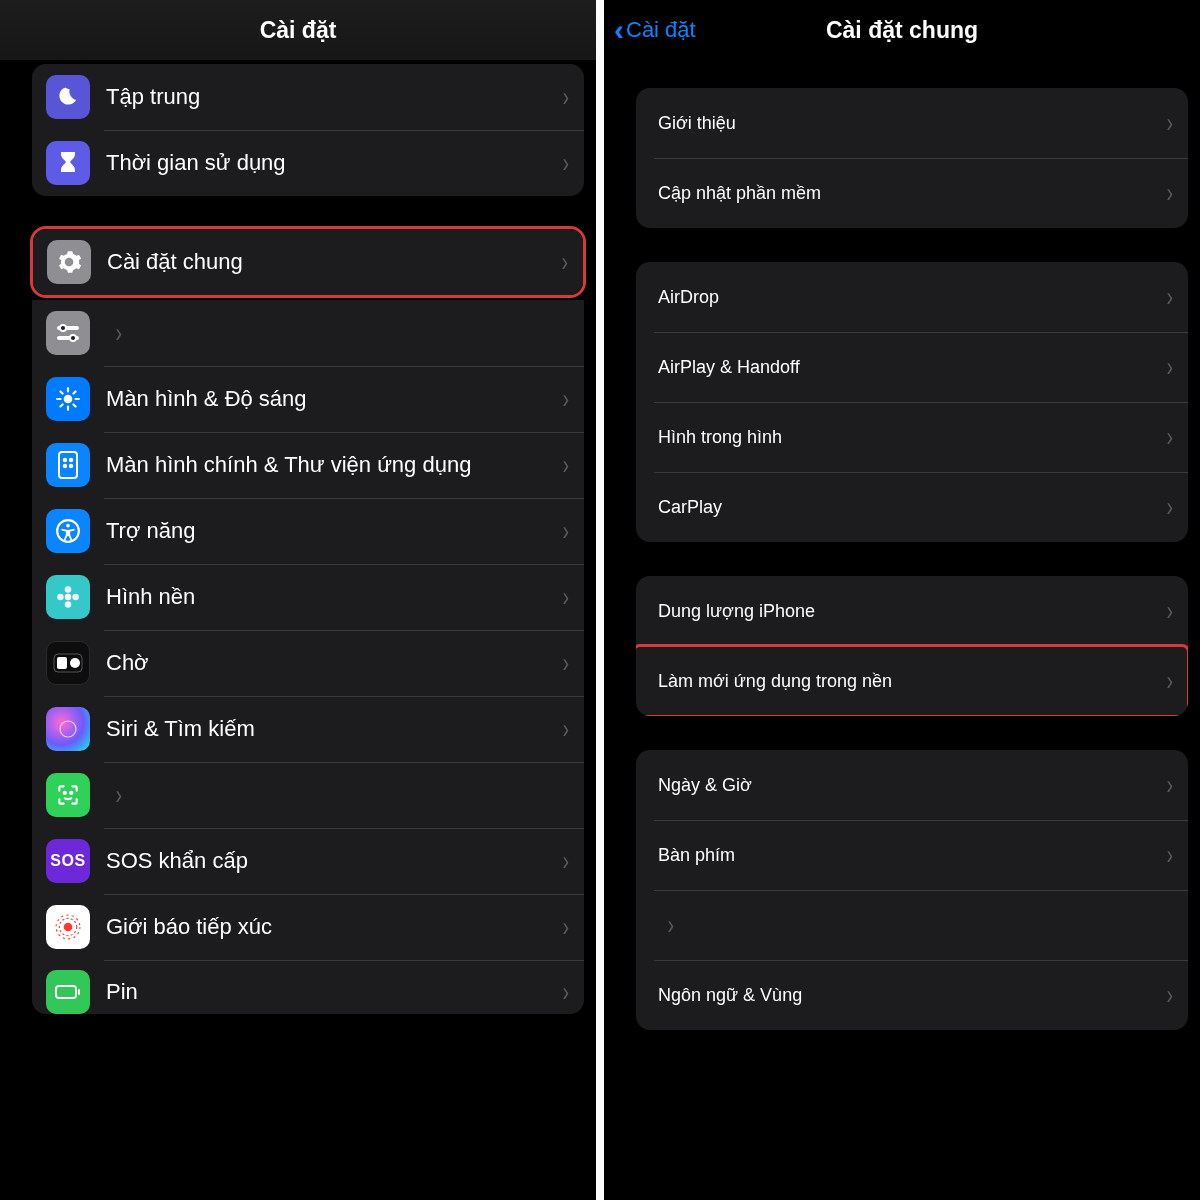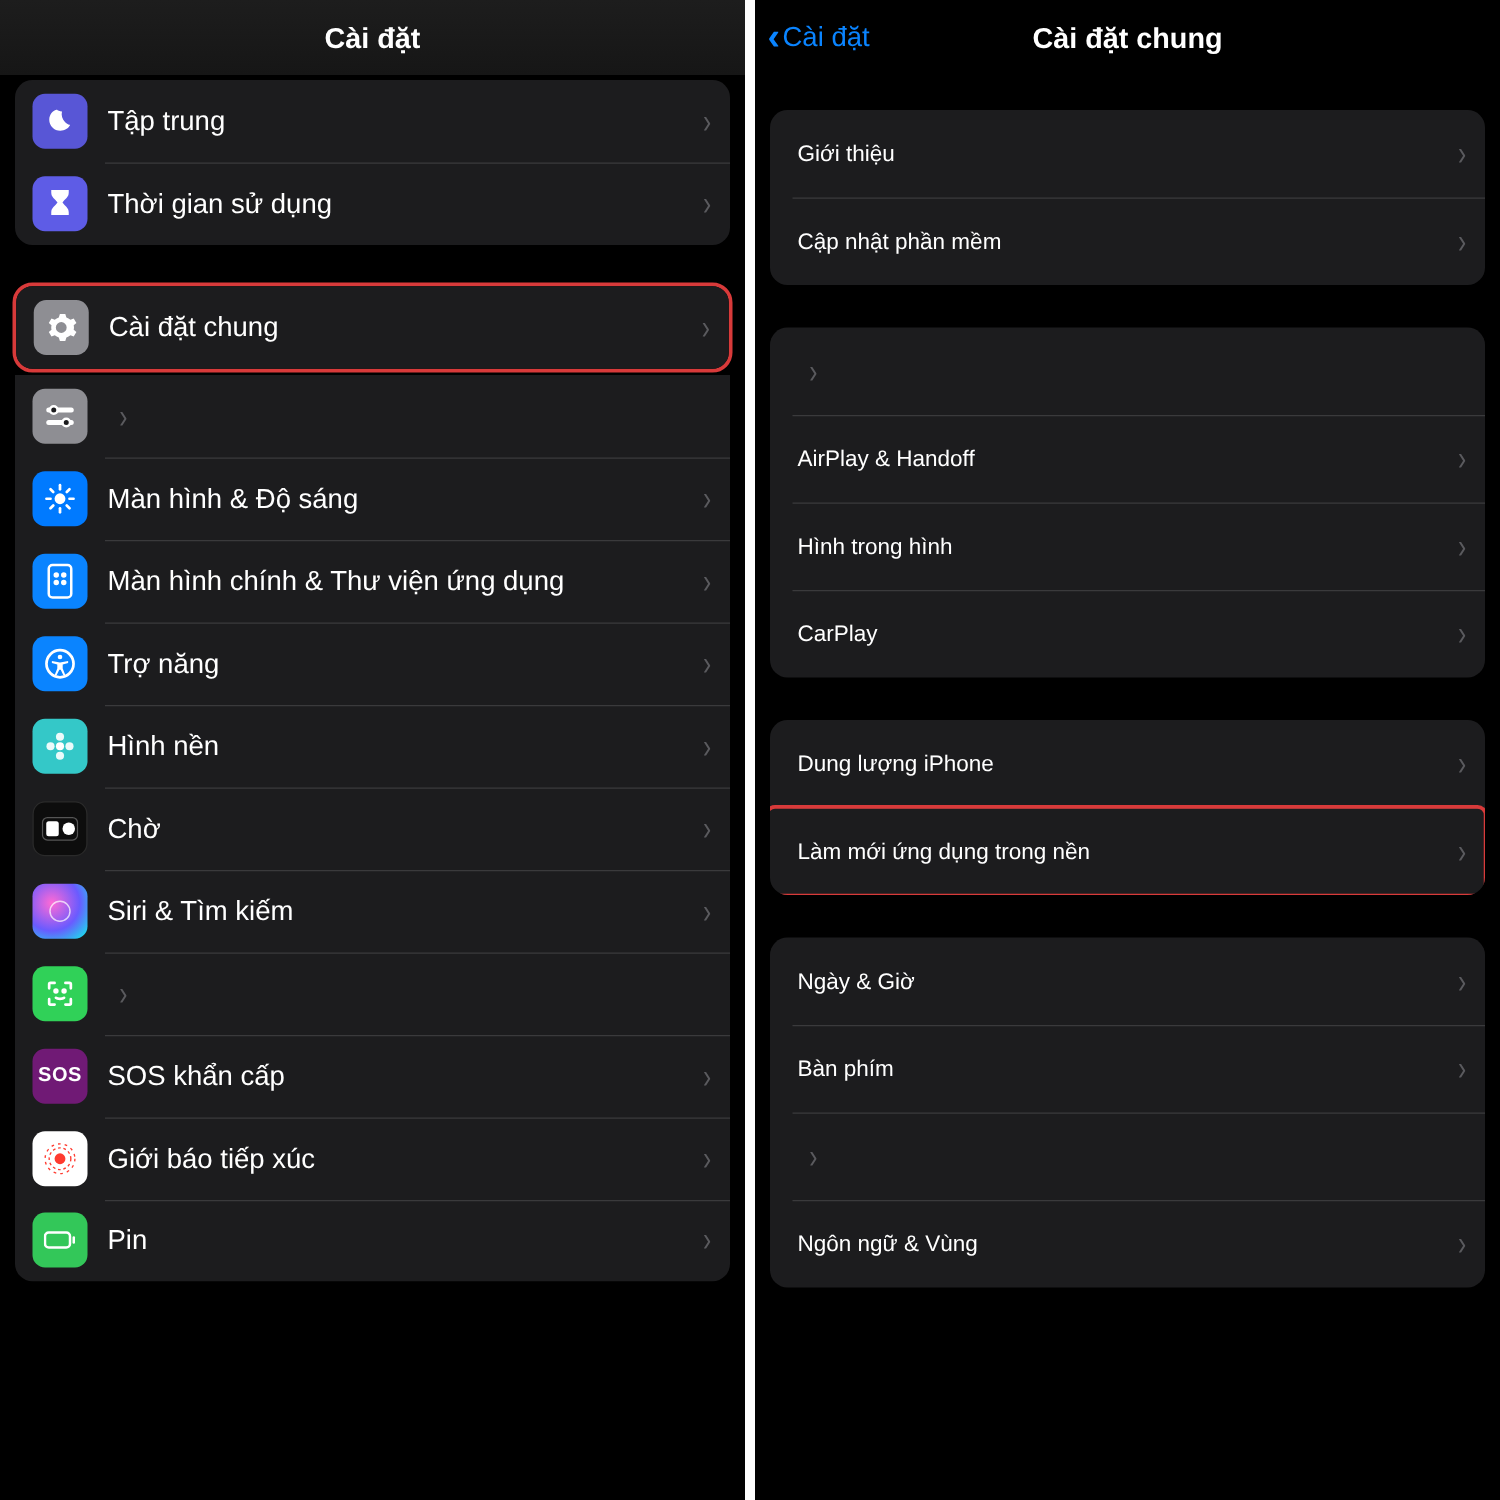--- a/index.html
+++ b/index.html
@@ -20,21 +20,21 @@
     text-align:center;
   }
   .nav.plain { background:#000; }
   .nav .title { pointer-events:none; }
   .nav .back {
     position:absolute; left:10px; top:0; bottom:0; display:flex; align-items:center;
     color:#0a84ff; font-size:22px; font-weight:400; cursor:pointer;
   }
   .nav .back .chev { font-size:30px; font-weight:600; margin-right:2px; line-height:1;}
 
-  .scroll { flex:1; overflow:hidden; padding:0 12px 0 12px; }
+  .scroll { flex:1; overflow:hidden; padding:0 12px 0 12px;margin-left:20px; }
 
   .group { background:#1c1c1e; border-radius:14px; margin:20px 0 30px; overflow:hidden; }
   .group.tight-top { margin-top:4px; }
   .phone.right .group { margin:28px 0 34px; }
 
   .row {
     display:flex; align-items:center; min-height:66px;
     padding:10px 14px 10px 14px; position:relative; cursor:pointer;
   }
   .row + .row::before {
@@ -69,21 +69,21 @@
     content:""; position:absolute; inset:-2px -2px -2px -4px;
     border:3px solid #d83a3a; border-radius:8px; pointer-events:none;
   }
 
   
   .bg-indigo{background:#5856d6;} .bg-indigo2{background:#5e5ce6;}
   .bg-gray{background:#8e8e93;} .bg-gray2{background:#8e8e93;}
   .bg-blue{background:#007aff;} .bg-blueA{background:#0a84ff;}
   .bg-teal{background:#34c8c8;} .bg-black{background:#0d0d0d;border:1px solid #2a2a2a;}
   .bg-siri{background:radial-gradient(circle at 35% 35%, #ff6ad5, #6a5bff 55%, #22d1ee 90%);}
-  .bg-green{background:#30d158;} .bg-red{background:#701a75;}
+  .bg-green{background:#30d158;} .bg-red{background:#6d28d9;}
   .bg-white{background:#fff;color:#ff3b30;}
   .bg-greenB{background:#33c759;}
 
   
   svg { display:block; }
 </style>
 </head>
 <body>
 
 <div class="phone left">
@@ -233,21 +233,21 @@
         <span class="icon bg-white">
           <svg width="26" height="26" viewBox="0 0 24 24" fill="#ff3b30">
               <circle cx="12" cy="12" r="4"></circle>
               <circle cx="12" cy="12" r="8" fill="none" stroke="#ff3b30" stroke-width="1" stroke-dasharray="2 2"></circle>
               <circle cx="12" cy="12" r="11" fill="none" stroke="#ff3b30" stroke-width="1" stroke-dasharray="2 3"></circle>
             </svg>
         </span>
         <span class="label">Giới báo tiếp xúc</span>
         <span class="chevron">›</span>
       </div>
-      <div class="row" style="min-height:40px;padding-bottom:11px;">
+      <div class="row" style="min-height:40px;padding-bottom:0;">
         <span class="icon bg-greenB">
           <svg width="26" height="16" viewBox="0 0 26 16" fill="#fff">
               <rect x="1" y="2" width="20" height="12" rx="3" fill="none" stroke="#fff" stroke-width="2"></rect>
               <rect x="23" y="5" width="2" height="6" rx="1"></rect>
             </svg>
         </span>
         <span class="label">Pin</span>
         <span class="chevron">›</span>
       </div>
     </div>
@@ -271,20 +271,21 @@
         <span class="chevron">›</span>
       </div>
       <div class="row">
         <span class="label">Cập nhật phần mềm</span>
         <span class="chevron">›</span>
       </div>
     </div>
 
     <div class="group">
       <div class="row">
+        <span class="label">AirDrop</span>
         <span class="chevron">›</span>
       </div>
       <div class="row">
         <span class="label">AirPlay &amp; Handoff</span>
         <span class="chevron">›</span>
       </div>
       <div class="row">
         <span class="label">Hình trong hình</span>
         <span class="chevron">›</span>
       </div>

